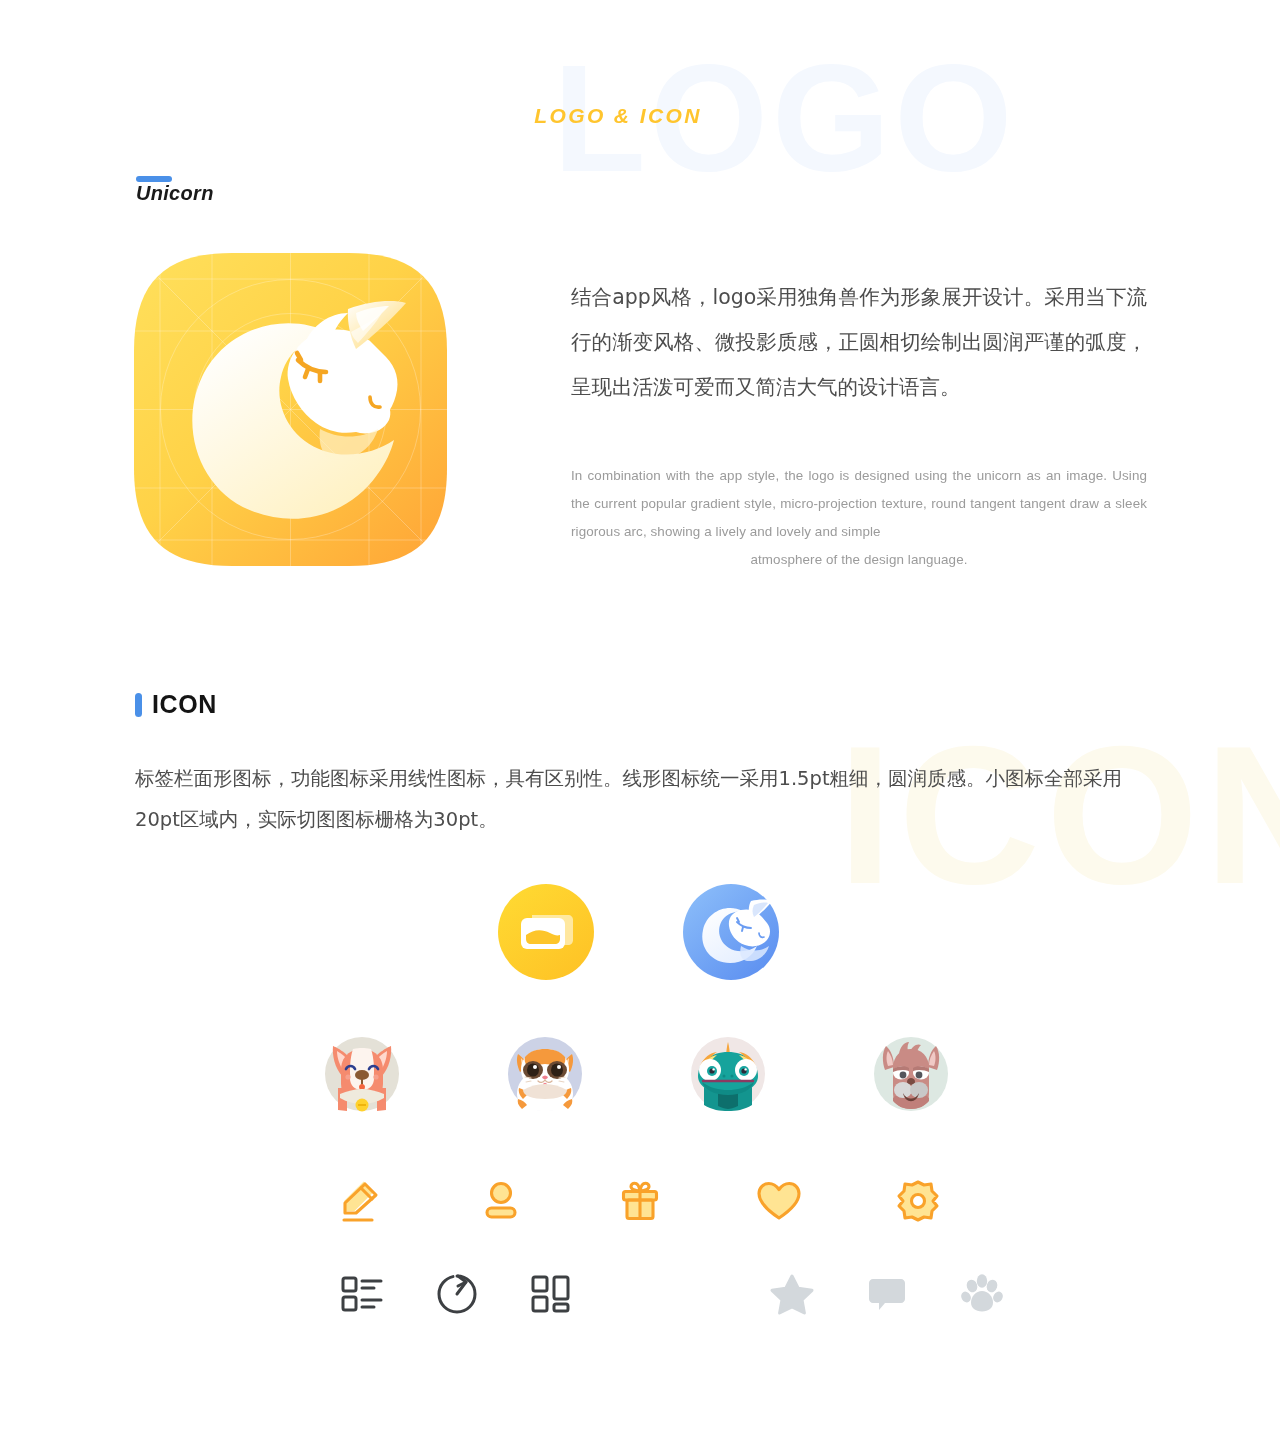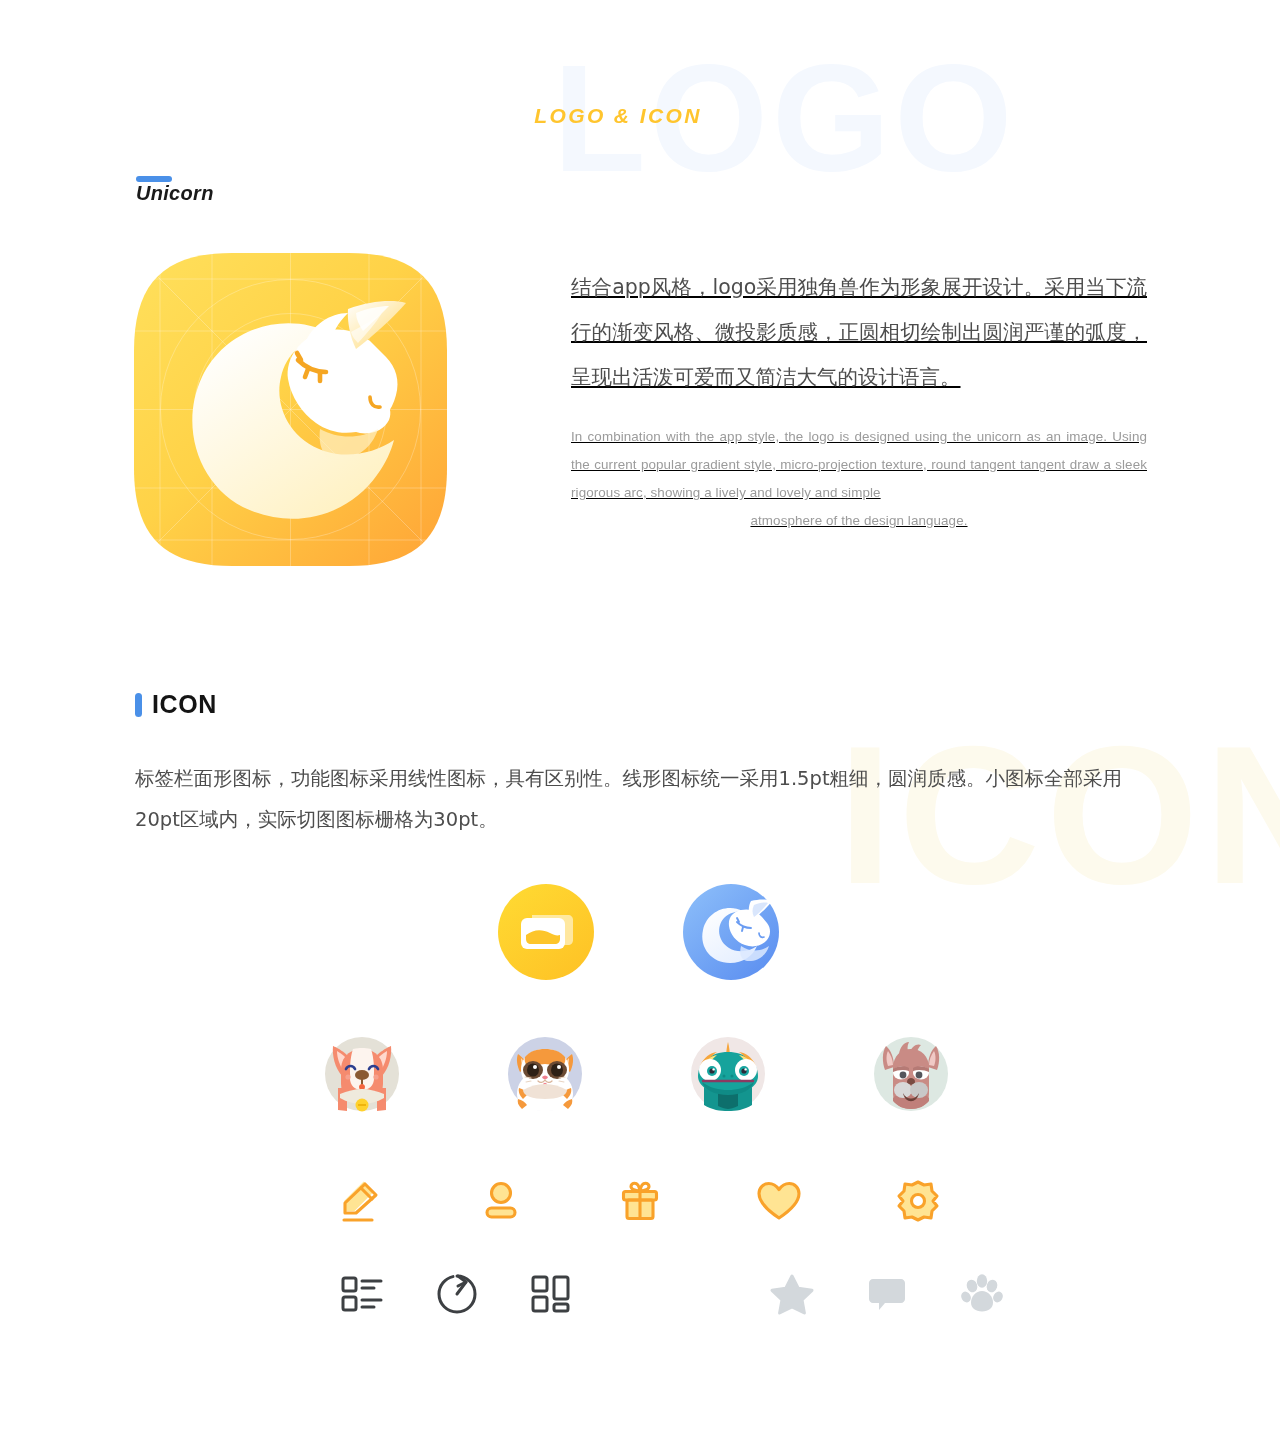--- a/index.html
+++ b/index.html
@@ -87,34 +87,33 @@
     top: 253px;
     left: 134px;
     width: 313px;
     height: 313px;
   }
   .app-icon-svg { display: block; width: 313px; height: 313px; }
 
   
   .copy-block {
     position: absolute;
-    top: 265px;
+    top: 275px;
     left: 571px;
     width: 576px;
-    text-decoration: underline;
   }
   .copy-cn {
     font-size: 20.5px;
     line-height: 45px;
     color: #4d4d4d;
     text-align: justify;
     font-family: "DejaVu Sans", "Liberation Sans", sans-serif;
   }
   .copy-en {
-    margin-top: 23px;
+    margin-top: 52px;
     font-size: 13.4px;
     line-height: 28px;
     color: #9b9b9b;
     text-align: justify;
     letter-spacing: .1px;
   }
   .copy-en p:last-child { text-align: center; }
 
   
   .sec-icon-head {

